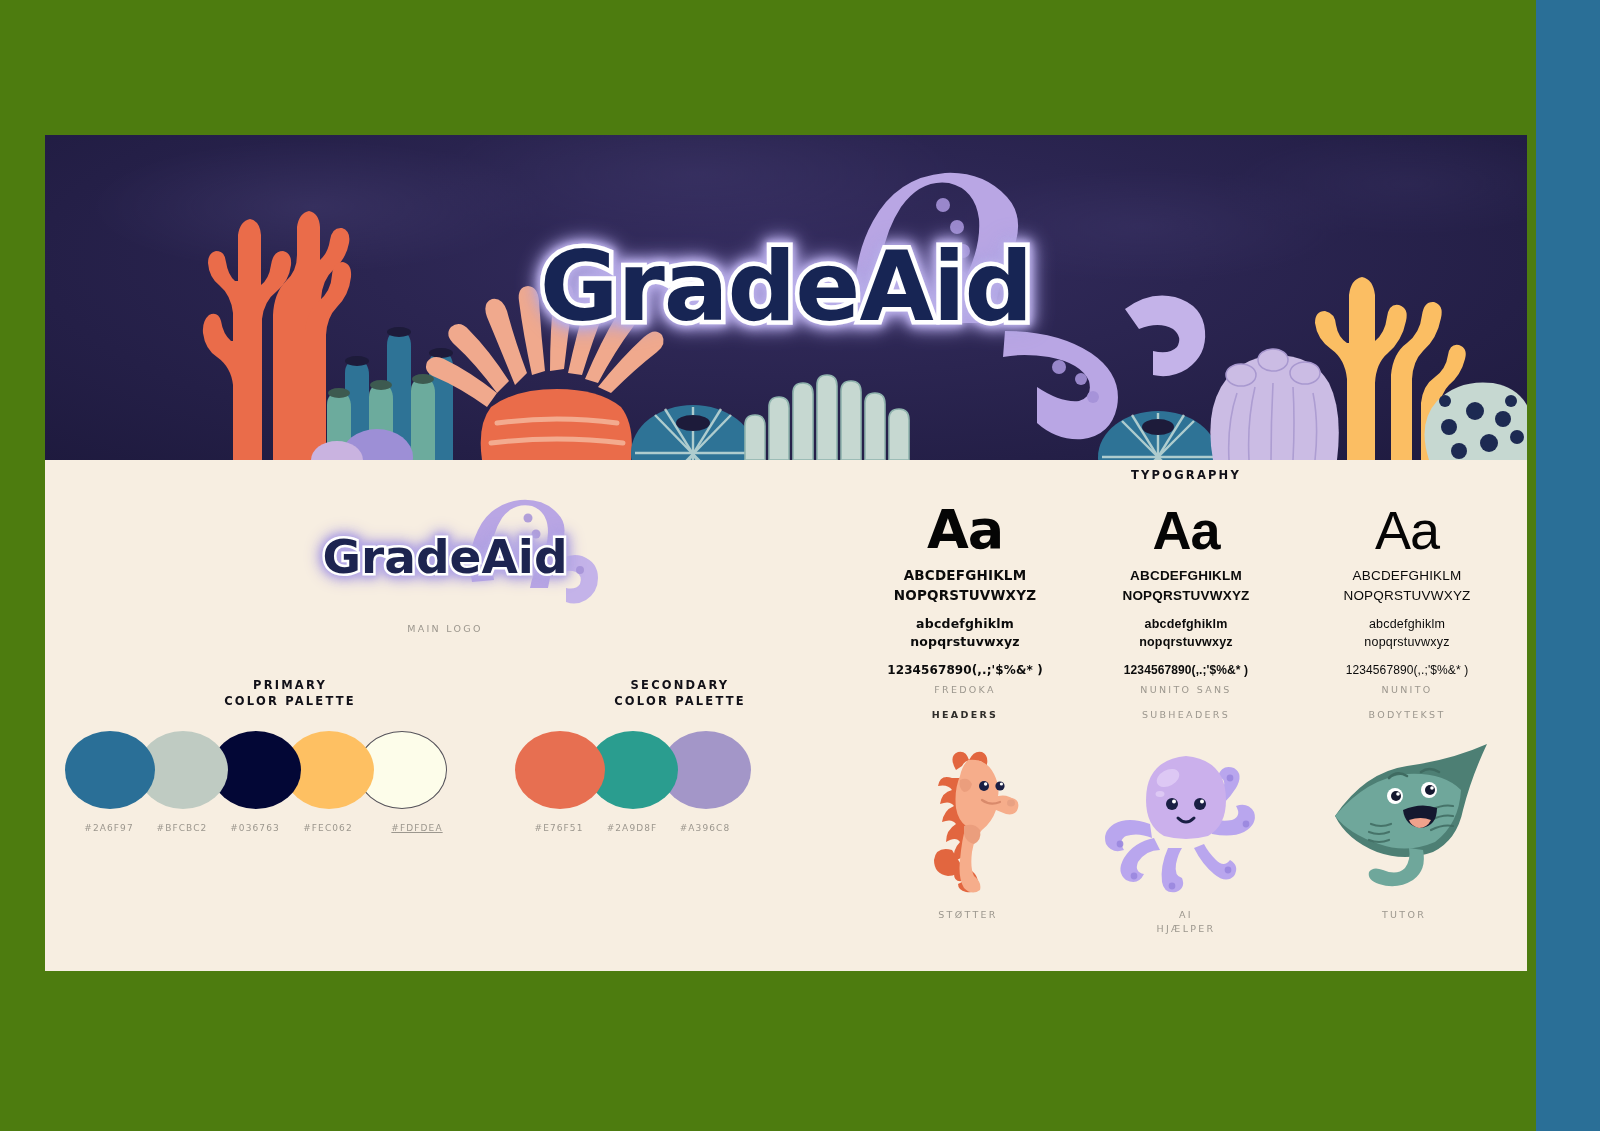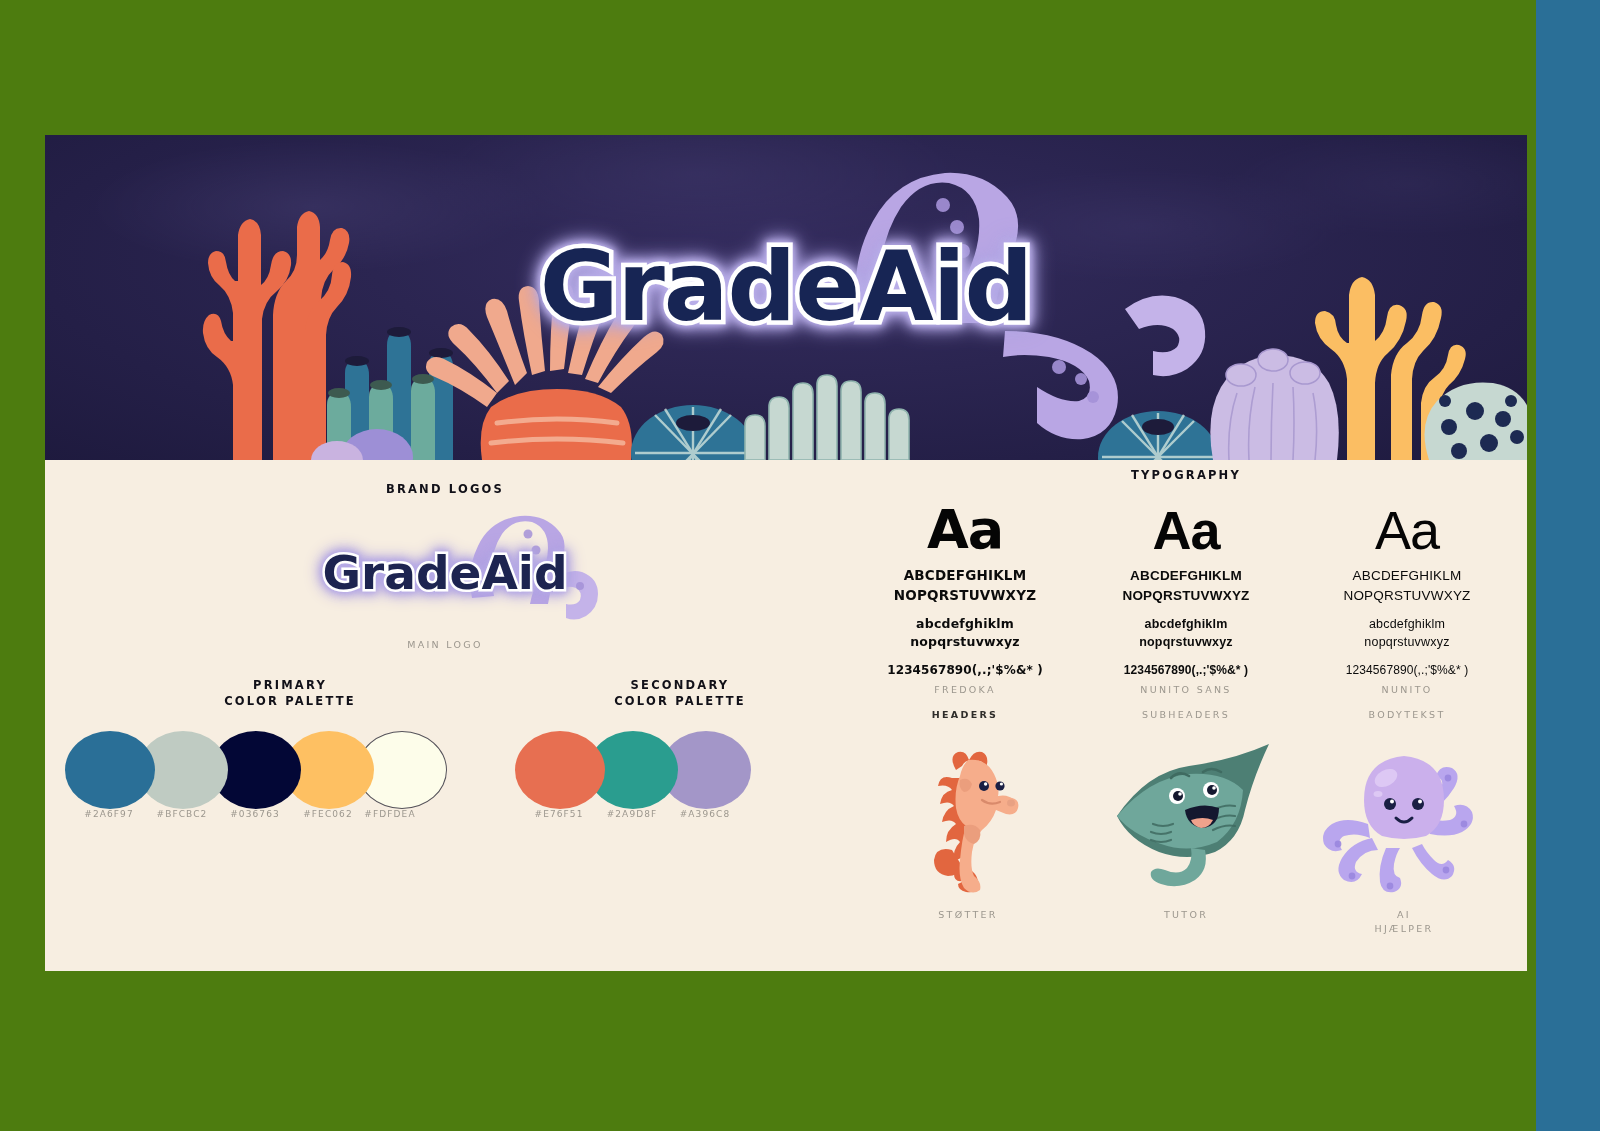--- a/index.html
+++ b/index.html
@@ -80,21 +80,21 @@
   .palettes { position: absolute; left: 0; top: 218px; width: 800px; display: flex; }
   .pal { position: relative; }
   .pal-primary { width: 470px; padding-left: 20px; }
   .pal-secondary { width: 330px; padding-left: 0px; }
   .pal-title { margin-bottom: 22px; }
   .swatch-row { position: relative; height: 78px; }
   .swatch {
     position: absolute; top: 0; width: 90px; height: 78px;
     border-radius: 50%;
   }
-  .hex-row { position: relative; height: 16px; }
+  .hex-row { position: relative; height: 16px; margin-top: 14px; }
   .hex {
     position: absolute; top: 0; width: 90px; text-align: center;
     font-family: "DejaVu Sans", sans-serif; font-size: 9px;
     letter-spacing: 1.1px; color: #9c978e;
   }
 
   
   .typo-block { position: absolute; left: 0; top: 8px; width: 682px; }
   .typo-title { margin-bottom: 18px; }
   .typo-cols { display: flex; justify-content: space-between; padding: 0 14px; }
@@ -294,21 +294,20 @@
       <div class="hero-logo">
         <span class="logo-text">GradeAid</span>
       </div>
     </div>
 
     <div class="content">
 
       <div class="col-left">
 
         <div class="brand-block">
-          <div class="sec-title">BRAND LOGOS</div>
 
           <div class="mainlogo-wrap">
             <svg class="mainlogo-art" viewBox="0 0 330 110">
               <path d="M214 84 Q206 46 222 22 Q234 6 252 10 Q268 16 268 36 Q268 52 258 70 Q252 80 250 92
                        L268 92 Q272 68 280 52 Q290 30 278 18 Q264 2 240 4 Q210 8 198 34 Q186 58 192 86 Z" fill="#b9a6e4"></path>
               <path d="M272 70 Q286 56 302 60 Q318 66 318 82 Q318 96 306 104 Q296 110 286 106
                        L286 92 Q296 94 300 88 Q303 80 296 76 Q286 72 276 80 Z" fill="#c4b3e9"></path>
               <g fill="#a592d8" opacity=".85">
                 <circle cx="248" cy="22" r="4.5"></circle>
                   <circle cx="256" cy="38" r="4.5"></circle>
@@ -334,21 +333,21 @@
               <div class="swatch" id="p-sw-1" style="left: 73px; background: rgb(191, 203, 194); z-index: 9;"></div>
               <div class="swatch" id="p-sw-2" style="left: 146px; background: rgb(3, 7, 54); z-index: 8;"></div>
               <div class="swatch" id="p-sw-3" style="left: 219px; background: rgb(254, 192, 98); z-index: 7;"></div>
               <div class="swatch" id="p-sw-4" style="left: 292px; background: rgb(253, 253, 234); z-index: 6; border: 1px solid rgb(85, 82, 90);"></div>
             </div>
             <div class="hex-row">
               <div class="hex" id="p-hx-0" style="left: -1px;">#2A6F97</div>
               <div class="hex" id="p-hx-1" style="left: 72px;">#BFCBC2</div>
               <div class="hex" id="p-hx-2" style="left: 145px;">#036763</div>
               <div class="hex" id="p-hx-3" style="left: 218px;">#FEC062</div>
-              <div class="hex" id="p-hx-4" style="left: 280px;">#FDFDEA</div>
+              <div class="hex" id="p-hx-4" style="left: 307px; text-decoration: underline;">#FDFDEA</div>
             </div>
           </div>
 
           <div class="pal pal-secondary">
             <div class="sec-title pal-title">
               <div>SECONDARY</div>
               <div>COLOR PALETTE</div>
             </div>
             <div class="swatch-row">
               <div class="swatch" id="s-sw-0" style="left: 0px; background: rgb(231, 111, 81); z-index: 10;"></div>
@@ -450,52 +449,20 @@
                   <path d="M52 92 Q62 88 68 96 Q70 106 62 110 Q54 108 52 100 Z" fill="#eb9e7d"></path>
                   <path d="M48 46 Q56 42 60 50 Q58 58 52 58 Q46 54 48 46 Z" fill="#eb9e7d"></path>
                   <circle cx="72" cy="52" r="5" fill="#1a1f44"></circle>
                   <circle cx="88" cy="52" r="4.6" fill="#1a1f44"></circle>
                   <circle cx="73.6" cy="50" r="1.7" fill="#ffffff"></circle>
                   <circle cx="89.4" cy="50" r="1.6" fill="#ffffff"></circle>
                   <path d="M70 66 Q78 72 88 68" stroke="#d98a6b" stroke-width="2.2" fill="none" stroke-linecap="round"></path>
                 </svg>
               </div>
               <div class="cap char-cap">STØTTER</div>
-            </div>
-
-            <div class="char-item">
-              <div class="char-art">
-                <svg width="186" height="156" viewBox="0 0 186 156">
-                  <path d="M24 78 Q54 34 96 28 Q140 22 176 6 Q160 40 152 72 Q146 102 122 114
-                           Q94 124 66 114 Q36 102 24 78 Z" fill="#4d7f74"></path>
-                  <path d="M24 78 Q56 40 96 36 Q132 34 150 52 Q148 86 124 104 Q96 116 68 106
-                           Q38 96 24 78 Z" fill="#6fa79b"></path>
-                  <path d="M112 112 Q116 132 102 142 Q86 152 68 146 Q56 142 58 134 Q62 128 72 132
-                           Q86 138 94 130 Q100 122 98 110 Z" fill="#6fa79b"></path>
-                  <g stroke="#3f6b61" stroke-width="2.2" fill="none" stroke-linecap="round" opacity=".85">
-                    <path d="M60 86 Q70 90 80 86"></path>
-                      <path d="M58 94 Q68 98 78 94"></path>
-                    <path d="M58 102 Q68 106 78 102"></path>
-                    <path d="M120 72 Q132 66 142 68"></path>
-                      <path d="M120 82 Q132 76 142 78"></path>
-                    <path d="M120 92 Q132 86 142 88"></path>
-                  </g>
-                  <path d="M78 40 Q86 32 96 38" stroke="#3f6b61" stroke-width="2.6" fill="none" stroke-linecap="round"></path>
-                  <path d="M110 34 Q118 28 128 34" stroke="#3f6b61" stroke-width="2.6" fill="none" stroke-linecap="round"></path>
-                  <circle cx="84" cy="58" r="8" fill="#ffffff"></circle>
-                  <circle cx="118" cy="52" r="8" fill="#ffffff"></circle>
-                  <circle cx="85" cy="58" r="5" fill="#14182f"></circle>
-                  <circle cx="119" cy="52" r="5" fill="#14182f"></circle>
-                  <circle cx="87" cy="56" r="1.8" fill="#ffffff"></circle>
-                  <circle cx="121" cy="50" r="1.8" fill="#ffffff"></circle>
-                  <path d="M92 72 Q110 64 126 70 Q126 88 110 90 Q94 88 92 72 Z" fill="#14182f"></path>
-                  <path d="M98 82 Q110 78 120 82 Q116 90 108 90 Q100 88 98 82 Z" fill="#f0a28c"></path>
-                </svg>
-              </div>
-              <div class="cap char-cap">TUTOR</div>
             </div>
 
             <div class="char-item">
               <div class="char-art">
                 <svg width="176" height="156" viewBox="0 0 176 156">
                   <g fill="#b9a6ee">
                     <path d="M52 86 Q30 78 16 86 Q4 94 8 106 Q14 116 26 112 Q20 102 28 98 Q40 94 54 100 Z"></path>
                     <path d="M56 100 Q36 104 26 120 Q18 134 28 142 Q40 148 46 136 Q36 134 40 124 Q48 112 62 112 Z"></path>
                     <path d="M70 110 Q62 128 64 144 Q66 156 78 154 Q88 150 84 140 Q76 138 78 126 Q80 116 84 110 Z"></path>
                     <path d="M96 110 Q104 126 116 136 Q128 146 136 138 Q142 128 132 122 Q126 130 118 122 Q110 114 106 106 Z"></path>
@@ -517,19 +484,51 @@
                   <circle cx="102" cy="66" r="6" fill="#1a1f44"></circle>
                   <circle cx="76" cy="63.6" r="2" fill="#ffffff"></circle>
                   <circle cx="104" cy="63.6" r="2" fill="#ffffff"></circle>
                   <path d="M80 80 Q88 88 96 80" stroke="#1a1f44" stroke-width="3" fill="none" stroke-linecap="round"></path>
                 </svg>
               </div>
               <div class="cap char-cap" style="white-space:pre-line">AI
 HJÆLPER</div>
             </div>
 
+            <div class="char-item">
+              <div class="char-art">
+                <svg width="186" height="156" viewBox="0 0 186 156">
+                  <path d="M24 78 Q54 34 96 28 Q140 22 176 6 Q160 40 152 72 Q146 102 122 114
+                           Q94 124 66 114 Q36 102 24 78 Z" fill="#4d7f74"></path>
+                  <path d="M24 78 Q56 40 96 36 Q132 34 150 52 Q148 86 124 104 Q96 116 68 106
+                           Q38 96 24 78 Z" fill="#6fa79b"></path>
+                  <path d="M112 112 Q116 132 102 142 Q86 152 68 146 Q56 142 58 134 Q62 128 72 132
+                           Q86 138 94 130 Q100 122 98 110 Z" fill="#6fa79b"></path>
+                  <g stroke="#3f6b61" stroke-width="2.2" fill="none" stroke-linecap="round" opacity=".85">
+                    <path d="M60 86 Q70 90 80 86"></path>
+                      <path d="M58 94 Q68 98 78 94"></path>
+                    <path d="M58 102 Q68 106 78 102"></path>
+                    <path d="M120 72 Q132 66 142 68"></path>
+                      <path d="M120 82 Q132 76 142 78"></path>
+                    <path d="M120 92 Q132 86 142 88"></path>
+                  </g>
+                  <path d="M78 40 Q86 32 96 38" stroke="#3f6b61" stroke-width="2.6" fill="none" stroke-linecap="round"></path>
+                  <path d="M110 34 Q118 28 128 34" stroke="#3f6b61" stroke-width="2.6" fill="none" stroke-linecap="round"></path>
+                  <circle cx="84" cy="58" r="8" fill="#ffffff"></circle>
+                  <circle cx="118" cy="52" r="8" fill="#ffffff"></circle>
+                  <circle cx="85" cy="58" r="5" fill="#14182f"></circle>
+                  <circle cx="119" cy="52" r="5" fill="#14182f"></circle>
+                  <circle cx="87" cy="56" r="1.8" fill="#ffffff"></circle>
+                  <circle cx="121" cy="50" r="1.8" fill="#ffffff"></circle>
+                  <path d="M92 72 Q110 64 126 70 Q126 88 110 90 Q94 88 92 72 Z" fill="#14182f"></path>
+                  <path d="M98 82 Q110 78 120 82 Q116 90 108 90 Q100 88 98 82 Z" fill="#f0a28c"></path>
+                </svg>
+              </div>
+              <div class="cap char-cap">TUTOR</div>
+            </div>
+
           </div>
         </div>
 
       </div>
     </div>
   </div>
 </div>
 
 </body></html>

